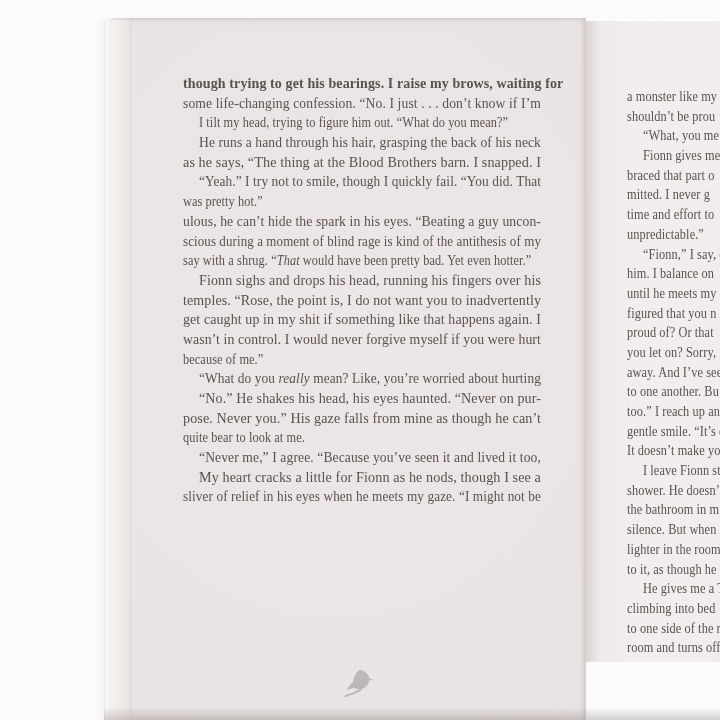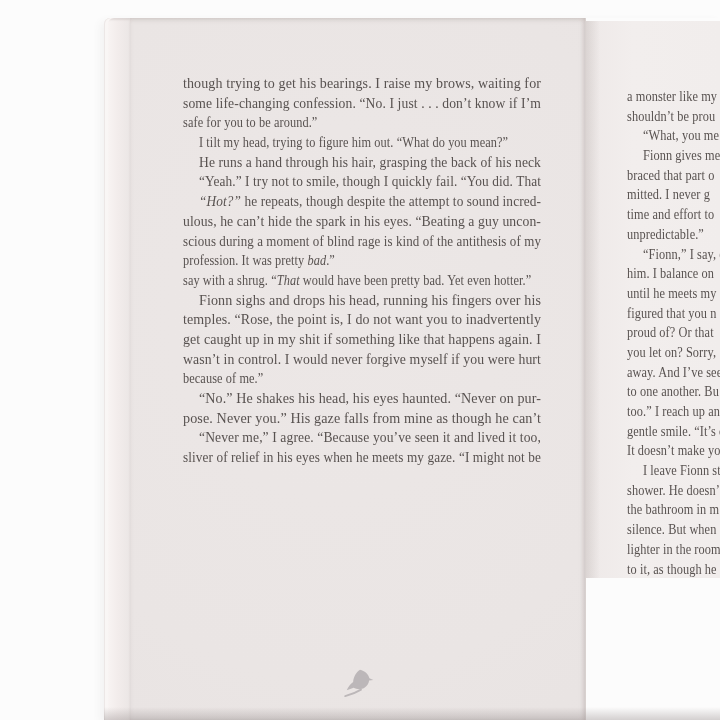--- a/index.html
+++ b/index.html
@@ -20,21 +20,21 @@
     background:linear-gradient(to right,#fbfafa 0%,#f7f2f1 22%,#f2ecEB 55%,#ebe6e5 100%);
     box-shadow:inset 1px 0 0 #ece7e6, inset 4px 0 0 #f9f6f5, inset 0 2px 2px rgba(170,160,157,0.25);
   }
   .left-page{
     position:absolute;left:26px;top:0;width:455px;height:100%;
     background:radial-gradient(130% 95% at 45% 42%, #ece7e6 0%, #eae5e4 55%, #e7e2e1 100%);
     box-shadow:inset 0 3px 4px -1px rgba(165,153,150,0.30), inset -3px 0 4px -1px rgba(175,163,160,0.35);
     border-right:1px solid #d8d1cf;
   }
   .right-page{
-    position:absolute;left:482px;top:3px;width:134px;height:557px;
+    position:absolute;left:482px;top:3px;width:134px;height:641px;
     background:linear-gradient(to right,#eeE9e8 0%,#f2eeed 35%,#f1edec 100%);
     overflow:hidden;
   }
   .gutter-shadow{
     position:absolute;left:0;top:0;width:14px;height:100%;
     background:linear-gradient(to right,rgba(150,138,135,0.22),rgba(150,138,135,0));
   }
   .page-text{position:absolute;color:#585250;}
   .left-text{left:53px;top:56px;width:358px;}
   .right-text{left:41px;top:66px;width:160px;}
@@ -57,39 +57,41 @@
 </style>
 </head>
 <body>
 
 <div class="photo">
   <div class="book">
     <div class="fore-edge"></div>
 
     <div class="left-page">
       <div class="page-text left-text" id="left-text">
-          <div class="line"><span class="t" style="transform: scaleX(1.0014);">though trying to get his bearings. I raise my brows, waiting for</span></div>
+          <div class="line"><span class="t" style="transform: scaleX(1.0014); font-weight: bold;">though trying to get his bearings. I raise my brows, waiting for</span></div>
           <div class="line"><span class="t" style="transform: scaleX(0.974);">some life-changing confession. “No. I just . . . don’t know if I’m</span></div>
-          <div class="line"><span class="t" style="transform: scaleX(0.88);">safe for you to be around.”</span></div>
           <div class="line indent"><span class="t" style="transform: scaleX(0.88);">I tilt my head, trying to figure him out. “What do you mean?”</span></div>
           <div class="line indent"><span class="t" style="transform: scaleX(0.9693);">He runs a hand through his hair, grasping the back of his neck</span></div>
+          <div class="line"><span class="t" style="transform: scaleX(1.0105);">as he says, “The thing at the Blood Brothers barn. I snapped. I</span></div>
           <div class="line indent"><span class="t" style="transform: scaleX(0.9531);">“Yeah.” I try not to smile, though I quickly fail. “You did. That</span></div>
-          <div class="line indent"><span class="t" style="transform: scaleX(0.9519);"><em>“Hot?”</em> he repeats, though despite the attempt to sound incred-</span></div>
+          <div class="line"><span class="t" style="transform: scaleX(0.88);">was pretty hot.”</span></div>
           <div class="line"><span class="t" style="transform: scaleX(0.9774);">ulous, he can’t hide the spark in his eyes. “Beating a guy uncon-</span></div>
           <div class="line"><span class="t" style="transform: scaleX(0.9276);">scious during a moment of blind rage is kind of the antithesis of my</span></div>
-          <div class="line"><span class="t" style="transform: scaleX(0.88);">profession. It was pretty <em>bad</em>.”</span></div>
           <div class="line"><span class="t" style="transform: scaleX(0.88);">say with a shrug. “<em>That</em> would have been pretty bad. Yet even hotter.”</span></div>
           <div class="line indent"><span class="t" style="transform: scaleX(1.0058);">Fionn sighs and drops his head, running his fingers over his</span></div>
           <div class="line"><span class="t" style="transform: scaleX(1.0003); text-align: right;">temples. “Rose, the point is, I do not want you to inadvertently</span></div>
           <div class="line"><span class="t" style="transform: scaleX(0.997);">get caught up in my shit if something like that happens again. I</span></div>
           <div class="line"><span class="t" style="transform: scaleX(0.9825);">wasn’t in control. I would never forgive myself if you were hurt</span></div>
           <div class="line"><span class="t" style="transform: scaleX(0.88);">because of me.”</span></div>
+          <div class="line indent"><span class="t" style="transform: scaleX(0.9539);">“What do you <em>really</em> mean? Like, you’re worried about hurting</span></div>
           <div class="line indent"><span class="t" style="transform: scaleX(1.0051);">“No.” He shakes his head, his eyes haunted. “Never on pur-</span></div>
           <div class="line"><span class="t" style="transform: scaleX(1.0097);">pose. Never you.” His gaze falls from mine as though he can’t</span></div>
+          <div class="line"><span class="t" style="transform: scaleX(0.88);">quite bear to look at me.</span></div>
           <div class="line indent"><span class="t" style="transform: scaleX(0.9711);">“Never me,” I agree. “Because you’ve seen it and lived it too,</span></div>
+          <div class="line indent"><span class="t" style="transform: scaleX(1.0115);">My heart cracks a little for Fionn as he nods, though I see a</span></div>
           <div class="line"><span class="t" style="transform: scaleX(0.9471);">sliver of relief in his eyes when he meets my gaze. “I might not be</span></div>
         </div>
       <svg class="ornament" viewBox="0 0 34 30" xmlns="http://www.w3.org/2000/svg">
         <path fill="#b5b0b2" d="M17 1.5 C13.2 4 10.8 8.6 10.5 13.2 C7.8 15.2 5.6 17.9 4.5 21 L11 18.6 C14 20.3 18.2 20.4 21.2 18.5 C23.8 16.8 25.4 14.2 25.6 11.7 L29.6 11.3 L25.9 9.5 C25 5.6 21.4 2.6 17 1.5 Z"></path>
         <path fill="none" stroke="#b5b0b2" stroke-width="1.7" stroke-linecap="round" d="M3 26.5 C8.5 25 13.5 23 18 20.3"></path>
       </svg>
     </div>
 
     <div class="right-page">
       <div class="gutter-shadow"></div>

